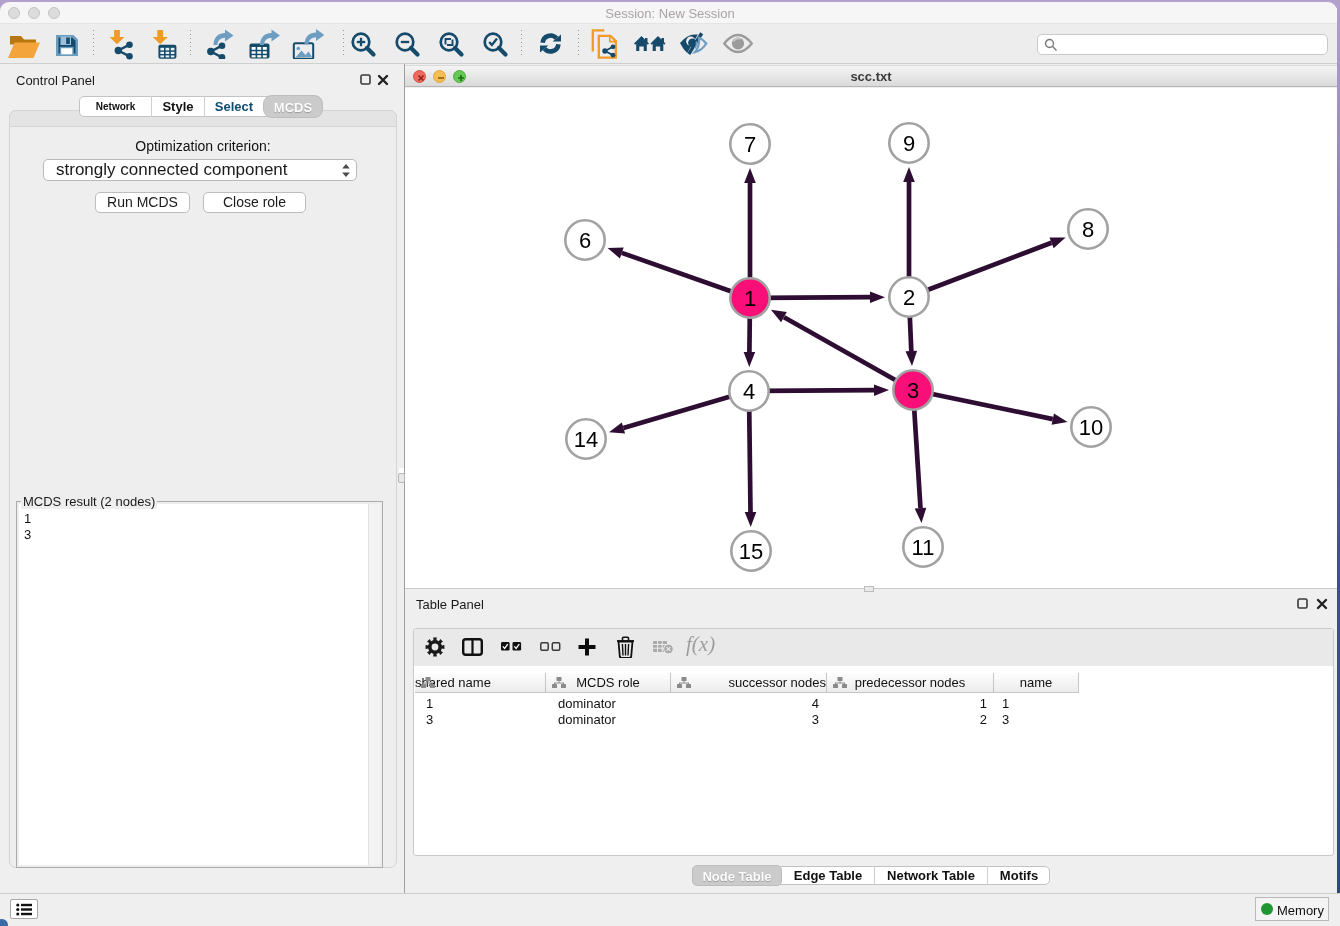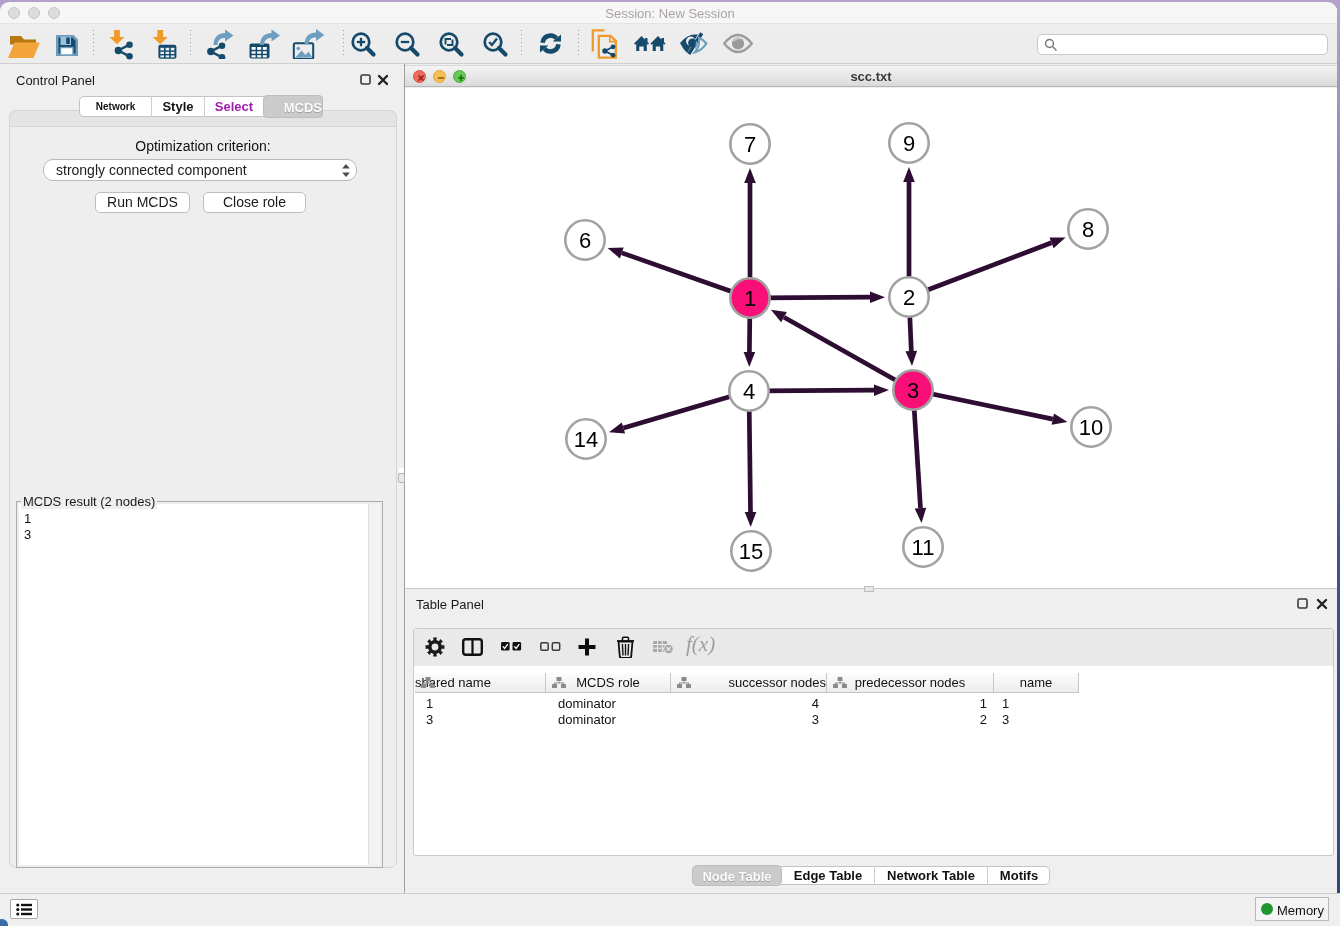--- a/index.html
+++ b/index.html
@@ -181,24 +181,24 @@
 <svg class="abs" style="left:377px;top:74px" width="12" height="12" viewBox="0 0 12 12">
     <path d="M2 2 L10 10 M10 2 L2 10" stroke="#222" stroke-width="2.4" stroke-linecap="round"></path>
   </svg>
 <div class="abs" style="left:9px;top:110px;width:388px;height:758px;background:#eeeeee;border:1px solid #d4d4d4;border-radius:7px"></div>
 <div class="abs" style="left:9px;top:110px;width:388px;height:17px;background:#e4e4e4;border:1px solid #d4d4d4;border-radius:7px 7px 0 0"></div>
 <div class="abs" style="left:79px;top:96px;width:243px;height:21px;background:#fff;border:1px solid #c3c3c3;border-radius:5px"></div>
 <div class="abs" style="left:151px;top:96px;width:1px;height:21px;background:#cfcfcf"></div>
 <div class="abs" style="left:204px;top:96px;width:1px;height:21px;background:#cfcfcf"></div>
 <div class="abs" style="left:79px;top:96px;width:73px;height:21px;line-height:21px;text-align:center;font-size:10px;font-weight:bold;color:#111">Network</div>
 <div class="abs" style="left:152px;top:96px;width:52px;height:21px;line-height:21px;text-align:center;font-size:13px;font-weight:bold;color:#111">Style</div>
-<div class="abs" style="left:205px;top:96px;width:58px;height:21px;line-height:21px;text-align:center;font-size:13px;font-weight:bold;color:#a21caf">Select</div>
-<div class="abs" style="left:263px;top:95px;width:60px;height:23px;line-height:23px;text-align:right;font-size:13px;font-weight:bold;color:#fdfdfd;background:#cbcbcb;border:1px solid #bdbdbd;border-radius:4px;text-shadow:0 1px 1px #9a9a9a">MCDS</div>
+<div class="abs" style="left:205px;top:96px;width:58px;height:21px;line-height:21px;text-align:center;font-size:13px;font-weight:bold;color:#0c4a6e">Select</div>
+<div class="abs" style="left:263px;top:95px;width:60px;height:23px;line-height:23px;text-align:center;font-size:13px;font-weight:bold;color:#fdfdfd;background:#cbcbcb;border:1px solid #bdbdbd;border-radius:9px;text-shadow:0 1px 1px #9a9a9a">MCDS</div>
 <div class="abs" style="left:9px;top:138px;width:388px;text-align:center;font-size:14px;color:#111">Optimization criterion:</div>
-<div class="abs" style="left:43px;top:159px;width:314px;height:22px;background:#fff;border:1px solid #b9b9b9;border-radius:10px;line-height:20px;font-size:14px;color:#1a1a1a;padding-left:12px">strongly connected component</div>
+<div class="abs" style="left:43px;top:159px;width:314px;height:22px;background:#fff;border:1px solid #b9b9b9;border-radius:5px;line-height:20px;font-size:17px;color:#1a1a1a;padding-left:12px">strongly connected component</div>
 <svg class="abs" style="left:341px;top:164px" width="10" height="13" viewBox="0 0 10 13">
     <path d="M5 0 L8.8 4.4 H1.2 z" fill="#4a4a4a"></path>
     <path d="M5 13 L8.8 8.6 H1.2 z" fill="#4a4a4a"></path>
   </svg>
 <div class="abs" style="left:95px;top:192px;width:95px;height:21px;background:#fff;border:1px solid #bdbdbd;border-radius:5px;line-height:19px;text-align:center;font-size:14px;color:#1a1a1a">Run MCDS</div>
 <div class="abs" style="left:203px;top:192px;width:103px;height:21px;background:#fff;border:1px solid #bdbdbd;border-radius:5px;line-height:19px;text-align:center;font-size:14px;color:#1a1a1a">Close role</div>
 <div class="abs" style="left:16px;top:501px;width:367px;height:367px;border:1px solid #ababab"></div>
 <div class="abs" style="left:19px;top:504px;width:361px;height:361px;background:#fff"></div>
 <div class="abs" style="left:21px;top:494px;font-size:13px;color:#1a1a1a;background:#eeeeee;padding:0 2px">MCDS result (2 nodes)</div>
 <div class="abs" style="left:368px;top:504px;width:12px;height:361px;background:#f3f3f3;border-left:1px solid #e0e0e0"></div>

